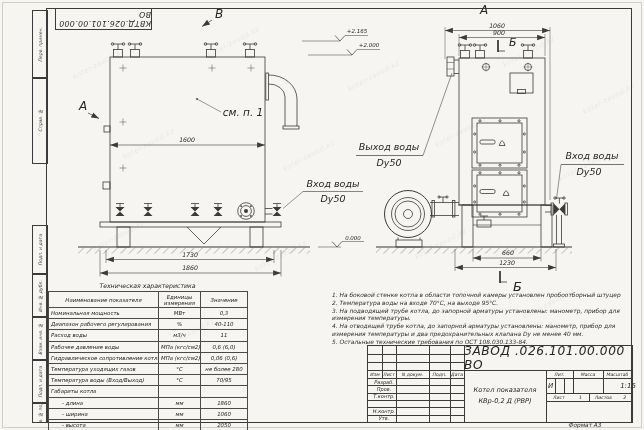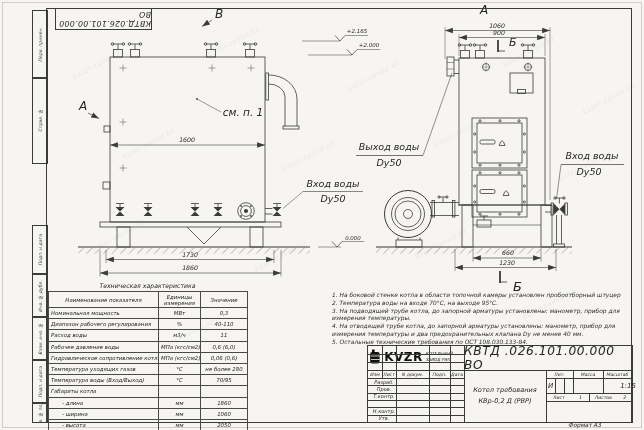--- a/index.html
+++ b/index.html
@@ -490,23 +490,23 @@
     <div class="vline" style="left:178px;top:24px;height:52px"></div>
     <div class="hline" style="left:178px;top:32px;width:86px"></div>
     <div class="hline" style="left:178px;top:47px;width:86px"></div>
     <div class="hline" style="left:178px;top:55px;width:86px"></div>
     <div class="vline" style="left:205px;top:24px;height:23px"></div>
     <div class="vline" style="left:235px;top:24px;height:23px"></div>
     <div class="vline" style="left:187px;top:32px;height:15px"></div>
     <div class="vline" style="left:196px;top:32px;height:15px"></div>
     <div class="vline" style="left:221px;top:47px;height:8px"></div>
 
-    <div class="cell docnum">КВТД .026.101.00.000  ВО</div>
+    <div class="cell docnum">ЗАВОД .026.101.00.000  ВО</div>
     <div class="cell pname">
-      <div>Котел требования</div>
+      <div>Котел показателя</div>
       <div>КВр-0,2 Д (РВР)</div>
     </div>
     <div class="cell h46" style="left:0;top:24px;width:14px;height:8px">Изм</div>
     <div class="cell h46" style="left:14px;top:24px;width:14px;height:8px">Лист</div>
     <div class="cell h46" style="left:28px;top:24px;width:33px;height:8px">N докум.</div>
     <div class="cell h46" style="left:61px;top:24px;width:21px;height:8px">Подп.</div>
     <div class="cell h46" style="left:82px;top:24px;width:14px;height:8px">Дата</div>
     <div class="cell roles" style="left:0;top:32px;width:28px;height:7.3px">Разраб.</div>
     <div class="cell roles" style="left:0;top:39.3px;width:28px;height:7.3px">Пров.</div>
     <div class="cell roles" style="left:0;top:46.6px;width:28px;height:7.3px">Т.контр.</div>
@@ -519,29 +519,16 @@
     <div class="cell" style="left:178px;top:32px;width:9px;height:15px;font-size:7px">И</div>
     <div class="cell" style="left:235px;top:32px;width:50px;height:15px;font-size:7px">1:15</div>
     <div class="cell h46" style="left:178px;top:47px;width:43px;height:8px;justify-content:space-around">
       <span>Лист</span>
       <span>1</span>
     </div>
     <div class="cell h46" style="left:221px;top:47px;width:43px;height:8px;justify-content:space-around">
       <span>Листов</span>
       <span>2</span>
     </div>
-    <div class="logo-row">
-      <svg width="12" height="15" viewBox="0 0 12 15">
-        <rect x="3" y="0.5" width="2.6" height="3.5" fill="#111"></rect>
-        <rect x="1.2" y="3" width="9.4" height="11.5" rx="2" fill="#111"></rect>
-        <line x1="2" y1="7" x2="10.6" y2="7" stroke="#f6f5f1" stroke-width="0.8"></line>
-        <line x1="2" y1="10.5" x2="10.6" y2="10.5" stroke="#f6f5f1" stroke-width="0.8"></line>
-      </svg>
-      <span class="kvzr-word">KVZR</span>
-      <span class="kvzr-co">
-        <span>КОТЕЛЬНЫЙ</span><br>
-        <span>ЗАВОД РЭП</span>
-      </span>
-    </div>
   </div>
 
   <div class="fmt">Формат  А3</div>
 </div>
 
 </body></html>

